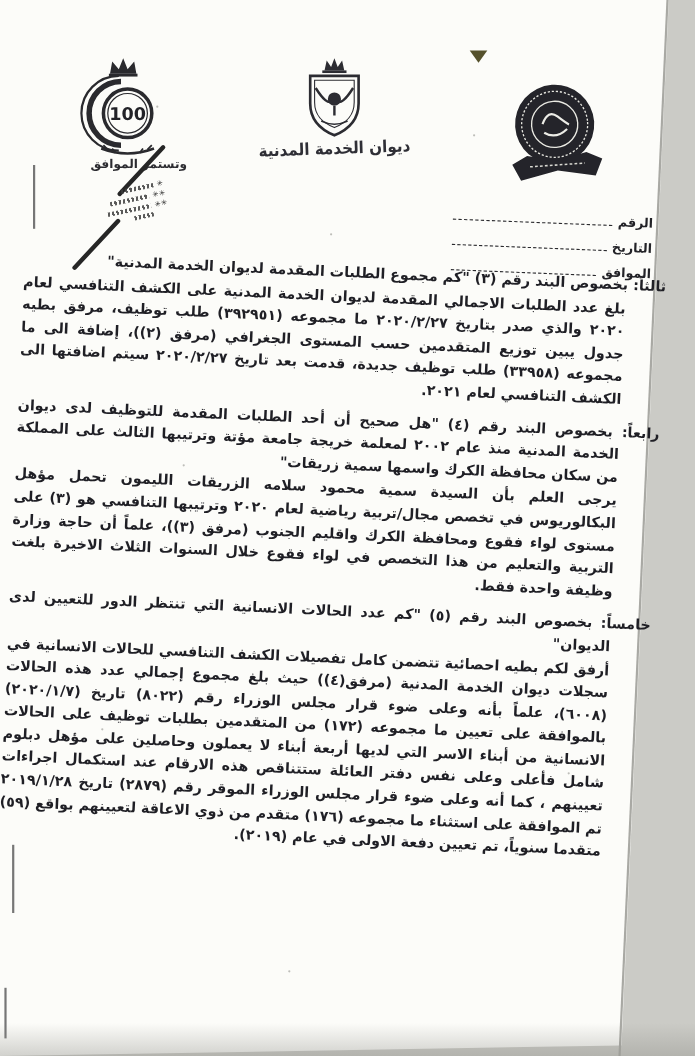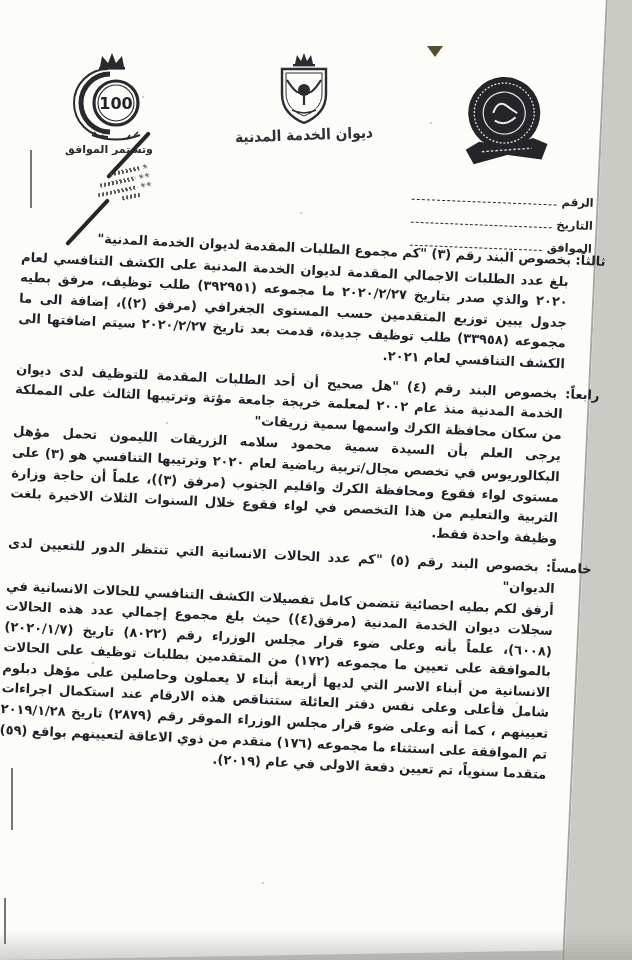--- a/index.html
+++ b/index.html
@@ -27,21 +27,21 @@
   .sl2{left:11px;top:768px;width:2px;height:62px;}
   .sl3{left:4px;top:898px;width:2px;height:46px;}
   .corner-triangle{
     position:absolute;left:427px;top:46px;width:0;height:0;
     border-left:8px solid transparent;border-right:8px solid transparent;
     border-top:11px solid #55512c;
   }
   .noise{position:absolute;width:2px;height:2px;border-radius:50%;background:#8b8b85;opacity:.55;}
 
   
-  .centennial{position:absolute;left:48px;top:50px;width:122px;text-align:center;color:#2a2a2e;}
+  .centennial{position:absolute;left:48px;top:50px;width:122px;text-align:right;color:#2a2a2e;}
   .centennial svg{display:block;margin:0 auto;}
   .tagline{font-size:11px;font-weight:bold;margin-top:1px;letter-spacing:-.3px;color:#2b2b30;}
 
   .stamp{
     position:absolute;left:66px;top:172px;width:86px;direction:rtl;
     transform:rotate(-12deg);
   }
   .stamp-row{display:flex;align-items:center;margin-bottom:3px;}
   .st-star{font-size:7px;color:#2e2e2e;line-height:6px;margin-left:3px;flex:none;}
   .st-sq{height:4px;background:repeating-linear-gradient(90deg,#3d3d3d 0 2px,transparent 2px 4px);opacity:.85;}

